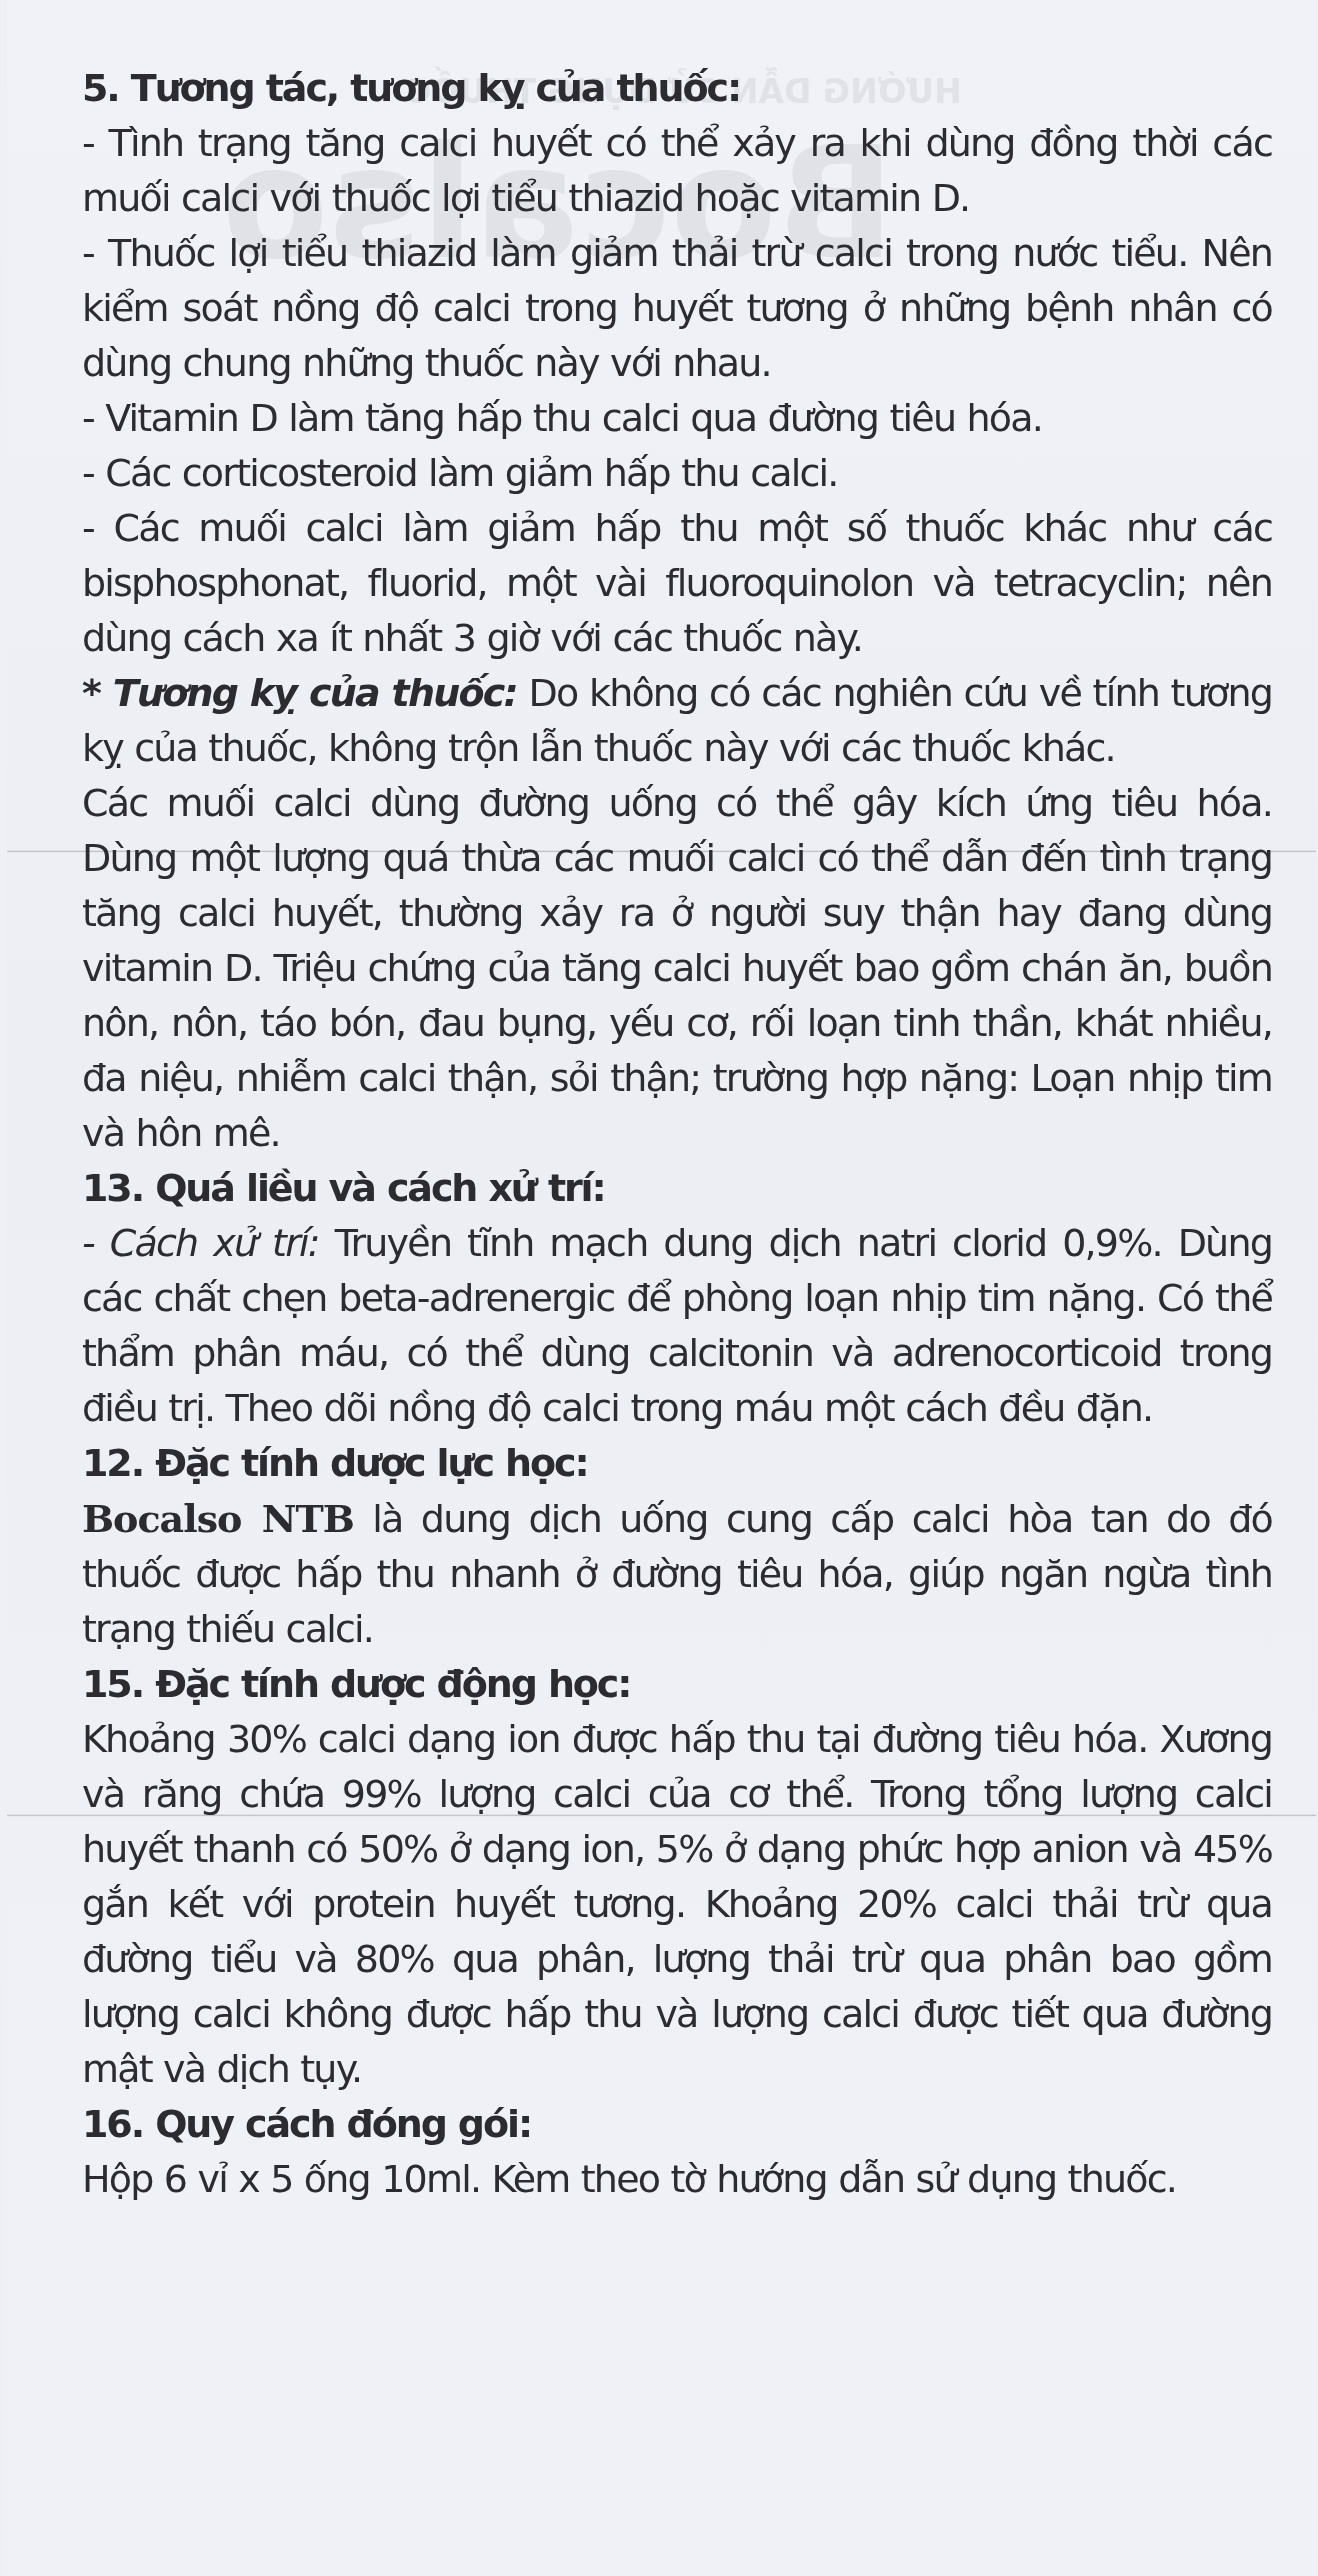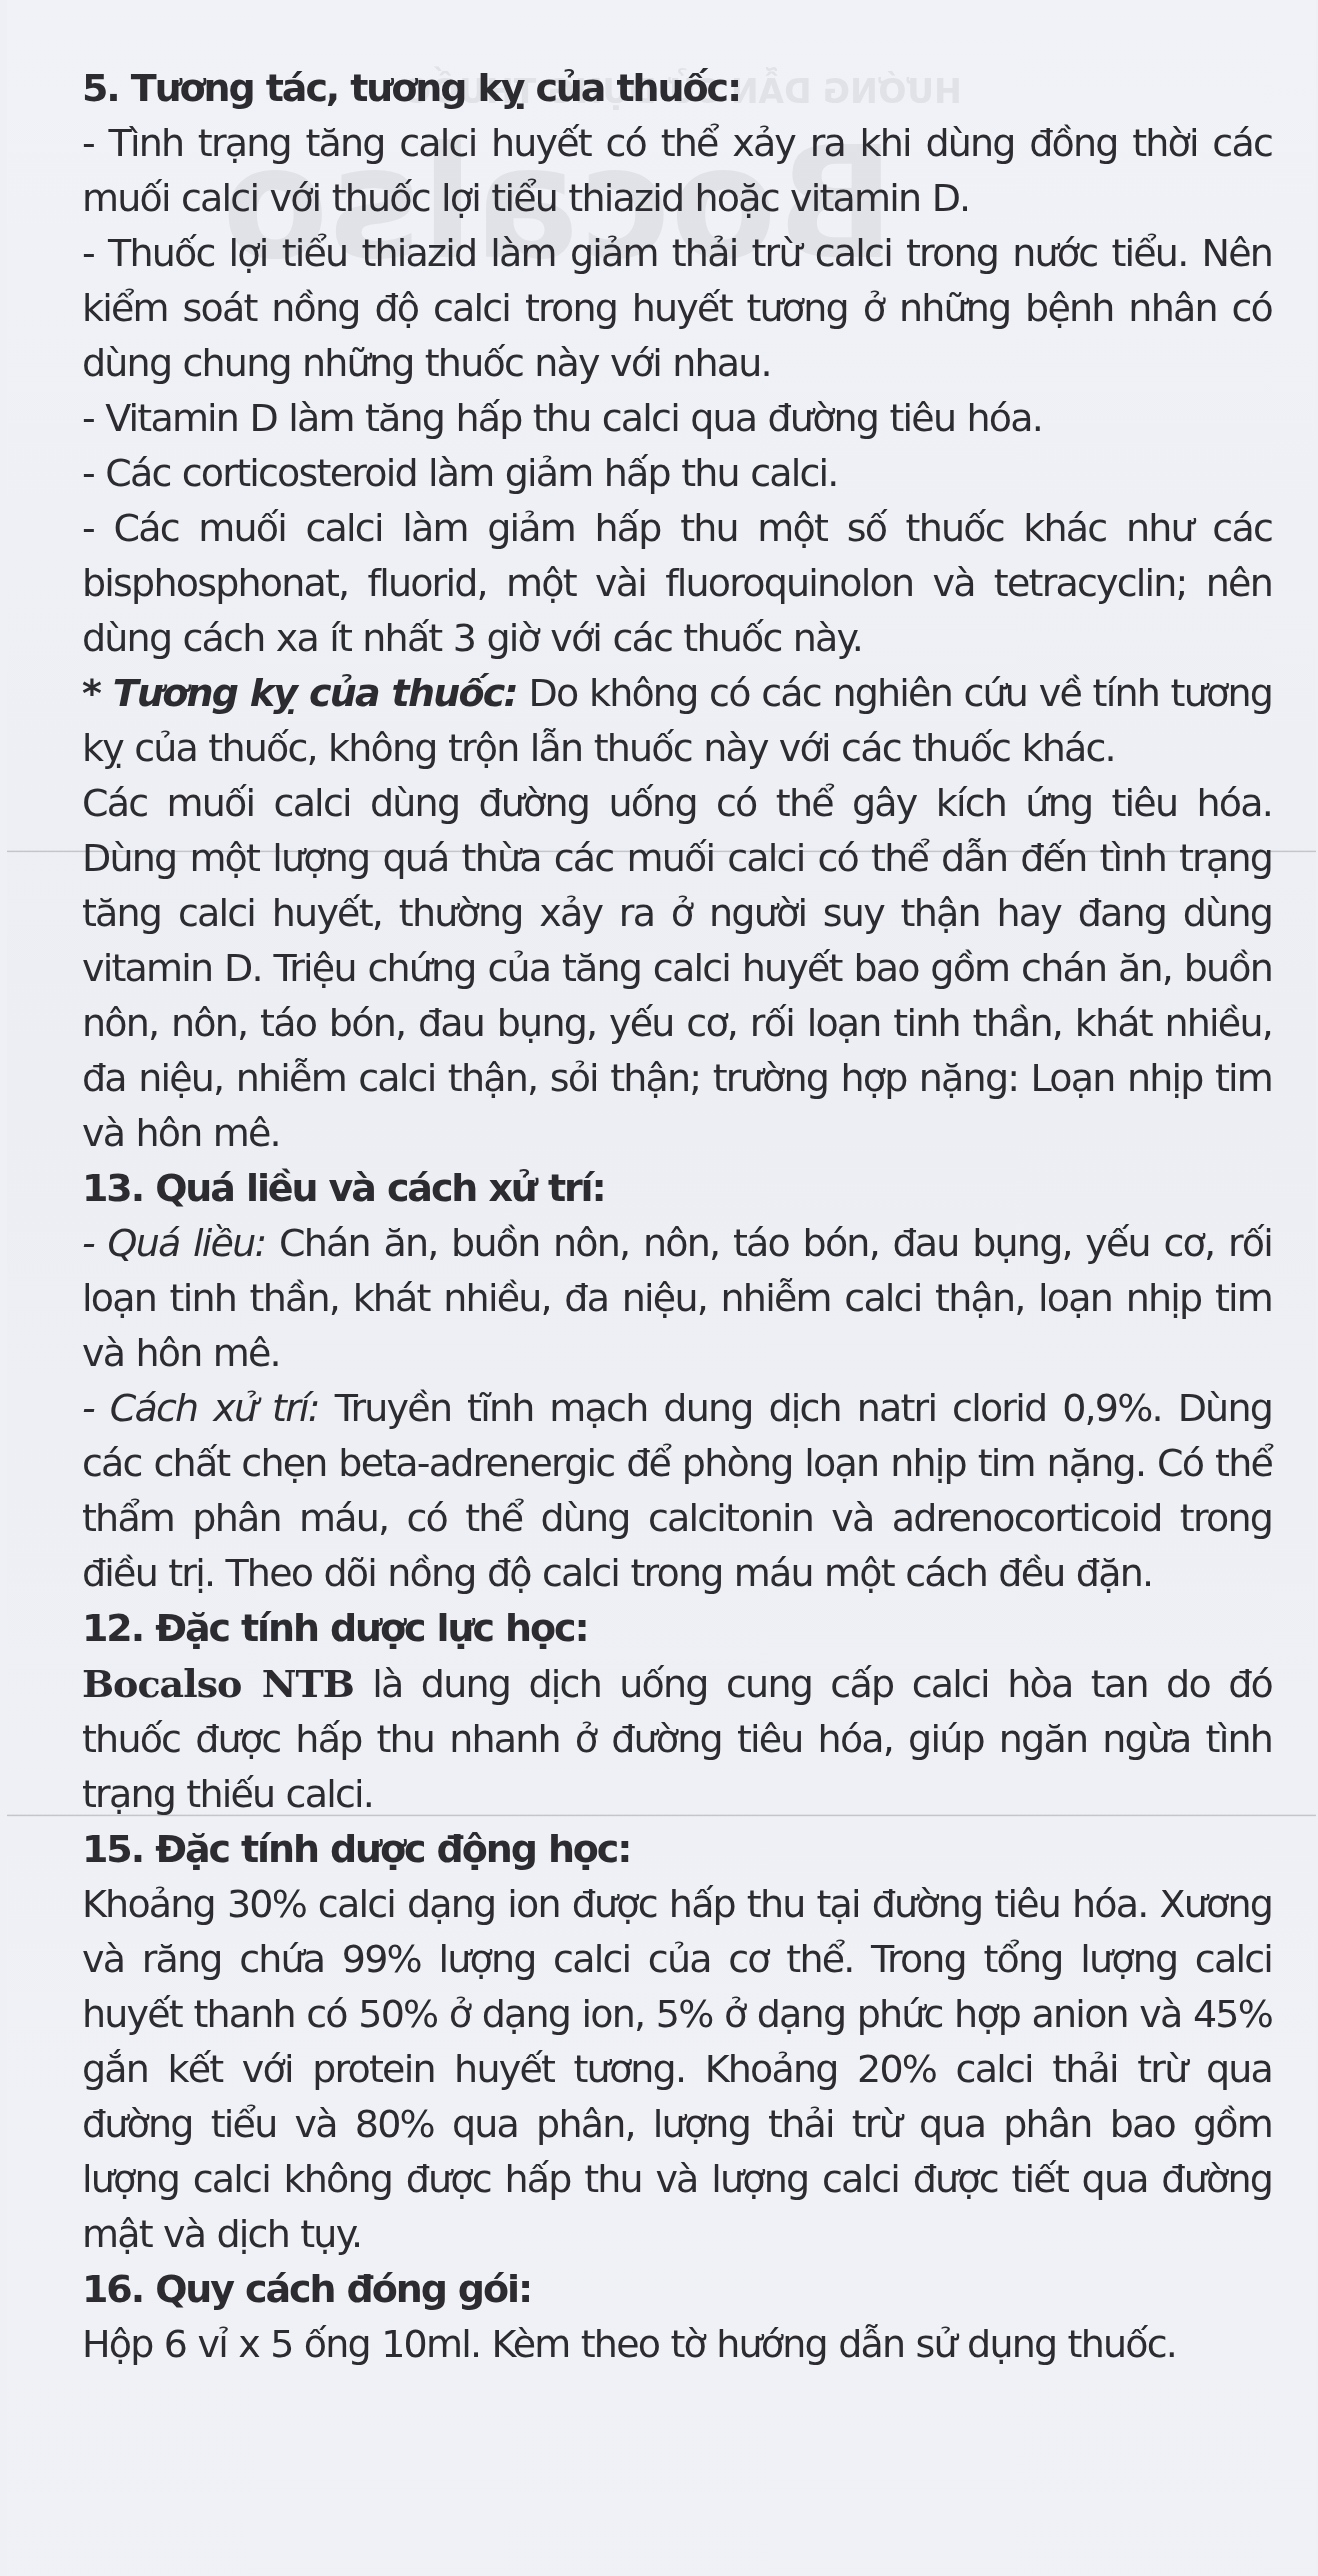--- a/index.html
+++ b/index.html
@@ -68,21 +68,20 @@
   <p>- Tình trạng tăng calci huyết có thể xảy ra khi dùng đồng thời các muối calci với thuốc lợi tiểu thiazid hoặc vitamin D.</p>
   <p>- Thuốc lợi tiểu thiazid làm giảm thải trừ calci trong nước tiểu. Nên kiểm soát nồng độ calci trong huyết tương ở những bệnh nhân có dùng chung những thuốc này với nhau.</p>
   <p>- Vitamin D làm tăng hấp thu calci qua đường tiêu hóa.</p>
   <p>- Các corticosteroid làm giảm hấp thu calci.</p>
   <p>- Các muối calci làm giảm hấp thu một số thuốc khác như các bisphosphonat, fluorid, một vài fluoroquinolon và tetracyclin; nên dùng cách xa ít nhất 3 giờ với các thuốc này.</p>
   <p><span class="sub">* Tương kỵ của thuốc:</span><span> Do không có các nghiên cứu về tính tương kỵ của thuốc, không trộn lẫn thuốc này với các thuốc khác.</span></p>
 
   <p>Các muối calci dùng đường uống có thể gây kích ứng tiêu hóa. Dùng một lượng quá thừa các muối calci có thể dẫn đến tình trạng tăng calci huyết, thường xảy ra ở người suy thận hay đang dùng vitamin D. Triệu chứng của tăng calci huyết bao gồm chán ăn, buồn nôn, nôn, táo bón, đau bụng, yếu cơ, rối loạn tinh thần, khát nhiều, đa niệu, nhiễm calci thận, sỏi thận; trường hợp nặng: Loạn nhịp tim và hôn mê.</p>
 
   <p class="h">13. Quá liều và cách xử trí:</p>
-  <p><span class="it">- Quá liều:</span><span> Chán ăn, buồn nôn, nôn, táo bón, đau bụng, yếu cơ, rối loạn tinh thần, khát nhiều, đa niệu, nhiễm calci thận, loạn nhịp tim và hôn mê.</span></p>
   <p><span class="it">- Cách xử trí:</span><span> Truyền tĩnh mạch dung dịch natri clorid 0,9%. Dùng các chất chẹn beta-adrenergic để phòng loạn nhịp tim nặng. Có thể thẩm phân máu, có thể dùng calcitonin và adrenocorticoid trong điều trị. Theo dõi nồng độ calci trong máu một cách đều đặn.</span></p>
 
   <p class="h">12. Đặc tính dược lực học:</p>
   <p><span class="brand">Bocalso NTB</span><span> là dung dịch uống cung cấp calci hòa tan do đó thuốc được hấp thu nhanh ở đường tiêu hóa, giúp ngăn ngừa tình trạng thiếu calci.</span></p>
 
   <p class="h">15. Đặc tính dược động học:</p>
   <p>Khoảng 30% calci dạng ion được hấp thu tại đường tiêu hóa. Xương và răng chứa 99% lượng calci của cơ thể. Trong tổng lượng calci huyết thanh có 50% ở dạng ion, 5% ở dạng phức hợp anion và 45% gắn kết với protein huyết tương. Khoảng 20% calci thải trừ qua đường tiểu và 80% qua phân, lượng thải trừ qua phân bao gồm lượng calci không được hấp thu và lượng calci được tiết qua đường mật và dịch tụy.</p>
 
   <p class="h">16. Quy cách đóng gói:</p>
   <p>Hộp 6 vỉ x 5 ống 10ml. Kèm theo tờ hướng dẫn sử dụng thuốc.</p>

